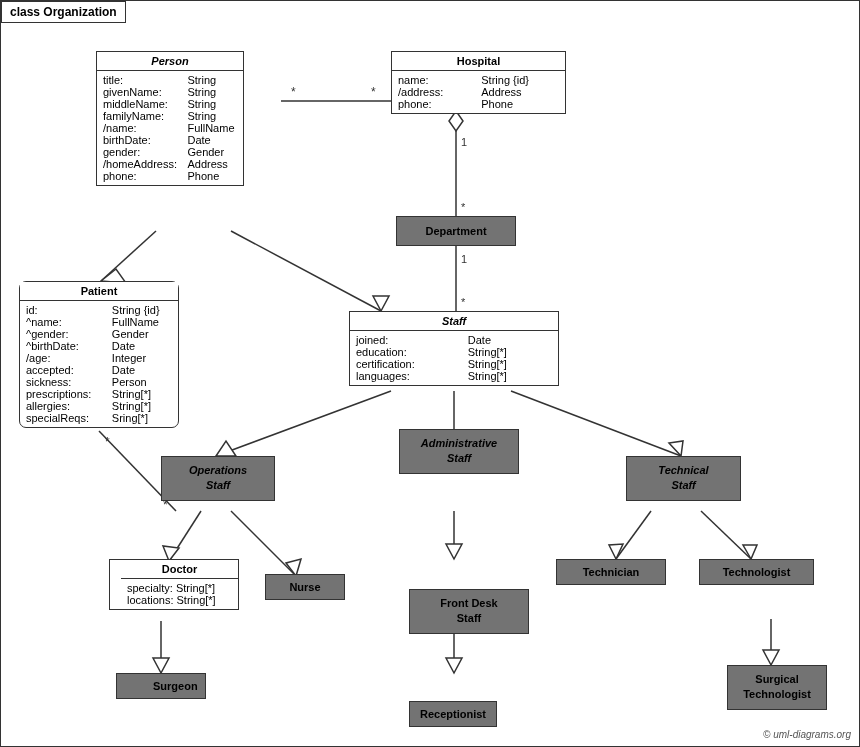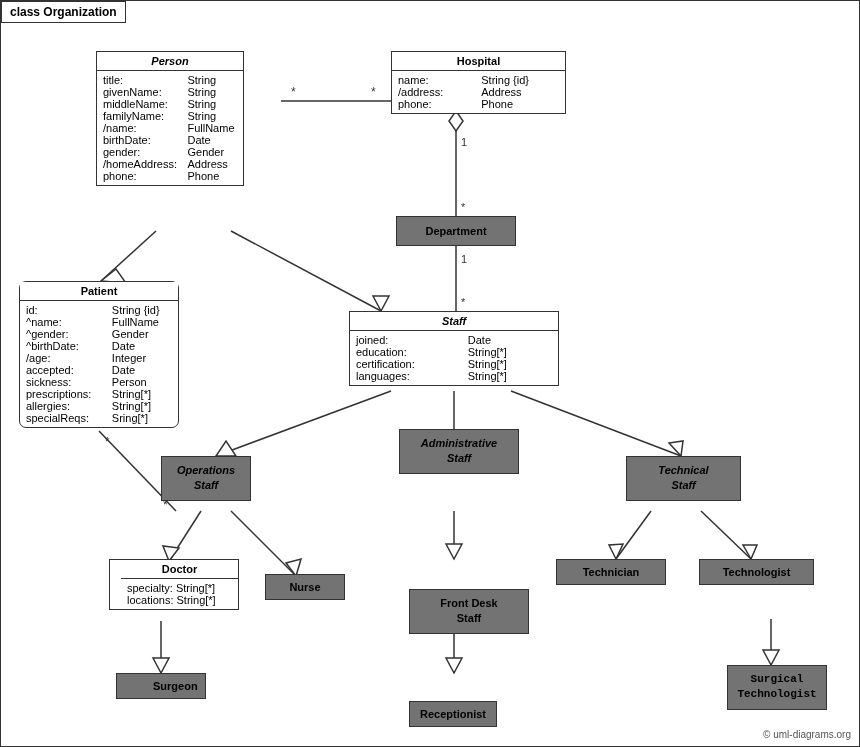--- a/index.html
+++ b/index.html
@@ -69,20 +69,21 @@
       width: 860px;
       height: 747px;
       pointer-events: none;
     }
     .copyright {
       position: absolute;
       bottom: 6px;
       right: 8px;
       font-size: 10px;
       color: #555;
+      font-style: italic;
     }
   </style>
 </head>
 <body>
 
 <div id="diagram-container">
   <div class="diagram-title">class Organization</div>
 
   <svg class="connections">
 
@@ -221,21 +222,21 @@
         <span class="attr-type">Date</span>
       <span class="attr-name">education:</span>
         <span class="attr-type">String[*]</span>
       <span class="attr-name">certification:</span>
         <span class="attr-type">String[*]</span>
       <span class="attr-name">languages:</span>
         <span class="attr-type">String[*]</span>
     </div>
   </div>
 
-  <div class="uml-class-simple" style="left:160px; top:455px; width:90px; font-style:italic; line-height:1.4;">
+  <div class="uml-class-simple" style="left:160px; top:455px; width:114px; font-style:italic; line-height:1.4;">
     <em>Operations<br>Staff</em>
   </div>
 
   <div class="uml-class-simple" style="left:398px; top:428px; width:120px; font-style:italic; line-height:1.4;">
     <em>Administrative<br>Staff</em>
   </div>
 
   <div class="uml-class-simple" style="left:625px; top:455px; width:115px; font-style:italic; line-height:1.4;">
     <em>Technical<br>Staff</em>
   </div>
@@ -265,18 +266,18 @@
   </div>
 
   <div class="uml-class-simple" style="left:115px; top:672px; width:90px;padding-left:36px;">
     Surgeon
   </div>
 
   <div class="uml-class-simple" style="left:408px; top:700px; width:88px;">
     Receptionist
   </div>
 
-  <div class="uml-class-simple" style="left:726px; top:664px; width:100px; line-height:1.4;font-family:Liberation Mono, monospace;">
+  <div class="uml-class-simple" style="left:726px; top:664px; width:100px; line-height:1.4;">
     Surgical<br>Technologist
   </div>
 
   <div class="copyright">© uml-diagrams.org</div>
 </div>
 
 </body></html>

